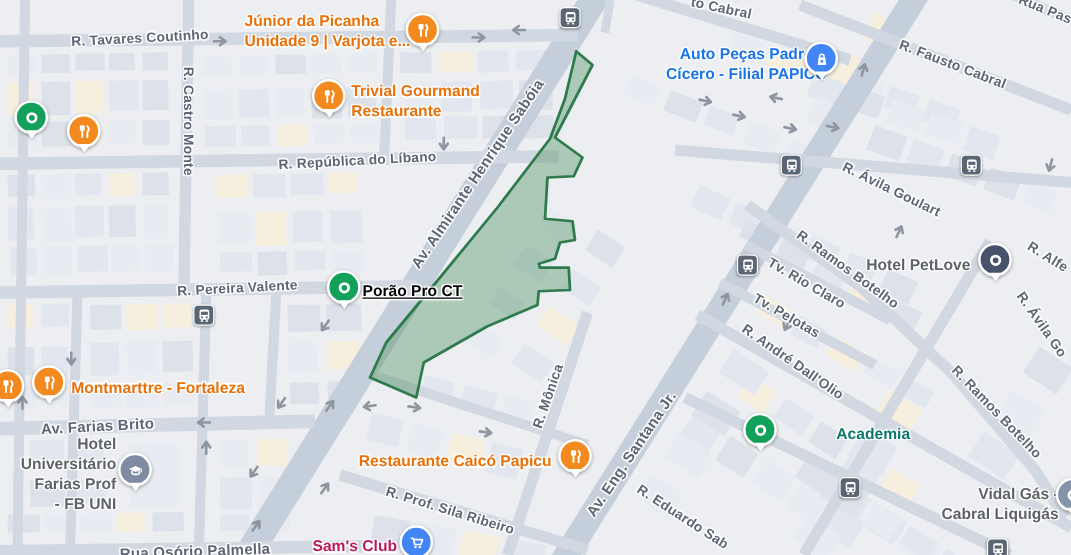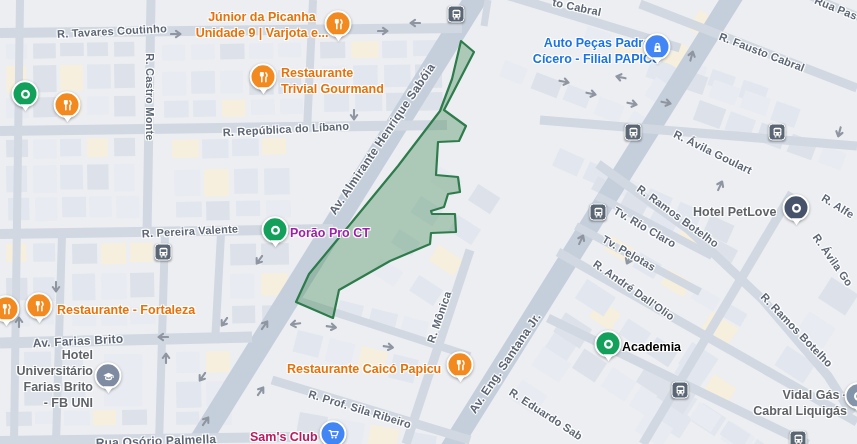--- a/index.html
+++ b/index.html
@@ -364,65 +364,65 @@
       <div class="street-label" style="left: 713px; top: 152px; font-size: 11px; transform: translate(-50%, -50%) rotate(26deg);">R. Ávila Goulart</div>
       <div class="street-label" style="left: 838px; top: 206px; font-size: 11px; transform: translate(-50%, -50%) rotate(32deg);">R. Alfe</div>
       <div class="street-label" style="left: 678px; top: 216px; font-size: 11px; transform: translate(-50%, -50%) rotate(36deg);">R. Ramos Botelho</div>
       <div class="street-label" style="left: 645px; top: 227px; font-size: 11px; transform: translate(-50%, -50%) rotate(30deg);">Tv. Rio Claro</div>
       <div class="street-label" style="left: 629px; top: 253px; font-size: 11px; transform: translate(-50%, -50%) rotate(30deg);">Tv. Pelotas</div>
       <div class="street-label" style="left: 634px; top: 290px; font-size: 11px; transform: translate(-50%, -50%) rotate(35deg);">R. André Dall'Olio</div>
       <div class="street-label" style="left: 797px; top: 330px; font-size: 11px; transform: translate(-50%, -50%) rotate(46deg);">R. Ramos Botelho</div>
       <div class="street-label" style="left: 833px; top: 260px; font-size: 11px; transform: translate(-50%, -50%) rotate(55deg);">R. Ávila Go</div>
     </div>
   <div id="poi-layer">
-      <div class="poi-label" style="left: 262px; top: 25px; color: rgb(232, 113, 10); text-align: center; transform: translate(-50%, -50%);">
+      <div class="poi-label" style="left: 262px; top: 25px; color: rgb(232, 113, 10); text-align: left; transform: translate(-50%, -50%);">
         <div>Júnior da Picanha</div>
         <div>Unidade 9 | Varjota e...</div>
       </div>
       <div class="pin" style="left: 338px; top: 27px; background: rgb(242, 138, 31);">
         <svg width="14" height="14" viewBox="0 0 14 14">
           <g stroke="#fff" stroke-width="1.5" stroke-linecap="round" fill="none">
             <path d="M4.1 2.6 v3 M5.3 2.6 v3.3 M6.5 2.6 v3 M5.3 6 v5.4"></path>
             <path d="M9.4 2.6 c1.5 1.4 1.5 3.6 0 4.6 M9.4 7 v4.6"></path>
           </g>
         </svg>
       </div>
       <div class="poi-label" style="left: 281px; top: 81px; color: rgb(232, 113, 10); text-align: left; transform: translate(0px, -50%);">
+        <div>Trivial Gourmand</div>
         <div>Restaurante</div>
-        <div>Trivial Gourmand</div>
       </div>
       <div class="pin" style="left: 263px; top: 80px; background: rgb(242, 138, 31);">
         <svg width="14" height="14" viewBox="0 0 14 14">
           <g stroke="#fff" stroke-width="1.5" stroke-linecap="round" fill="none">
             <path d="M4.1 2.6 v3 M5.3 2.6 v3.3 M6.5 2.6 v3 M5.3 6 v5.4"></path>
             <path d="M9.4 2.6 c1.5 1.4 1.5 3.6 0 4.6 M9.4 7 v4.6"></path>
           </g>
         </svg>
       </div>
       <div class="poi-label" style="left: 597px; top: 51px; color: rgb(26, 115, 232); text-align: center; transform: translate(-50%, -50%);">
         <div>Auto Peças Padre</div>
         <div>Cícero - Filial PAPICU</div>
       </div>
       <div class="pin" style="left: 657px; top: 50px; background: rgb(66, 133, 244);">
         <svg width="14" height="14" viewBox="0 0 14 14">
           <path d="M4.3 5.6 h5.4 l.7 6.2 H3.6 Z" fill="#fff"></path>
           <path d="M5.3 5.6 V4.9 a1.7 1.7 0 0 1 3.4 0 v.7" stroke="#fff" stroke-width="1.2" fill="none"></path>
           <circle cx="7" cy="8.8" r="1.1" fill="#4285f4"></circle>
         </svg>
       </div>
-      <div class="poi-label" style="left: 290px; top: 233px; color: #a21caf; text-align: center; transform: translate(0px, -50%);">
+      <div class="poi-label" style="left: 290px; top: 233px; color: #000000; text-align: center; transform: translate(0px, -50%); text-decoration: underline;">
         <div>Porão Pro CT</div>
       </div>
       <div class="pin" style="left: 275px; top: 233px; background: rgb(18, 160, 91);">
         <svg width="14" height="14" viewBox="0 0 14 14">
           <circle cx="7" cy="7" r="3.4" fill="none" stroke="#fff" stroke-width="2.2"></circle>
         </svg>
       </div>
       <div class="poi-label" style="left: 57px; top: 310px; color: rgb(232, 113, 10); text-align: left; transform: translate(0px, -50%);">
-        <div>Restaurante - Fortaleza</div>
+        <div>Montmarttre - Fortaleza</div>
       </div>
       <div class="pin" style="left: 39px; top: 309px; background: rgb(242, 138, 31);">
         <svg width="14" height="14" viewBox="0 0 14 14">
           <g stroke="#fff" stroke-width="1.5" stroke-linecap="round" fill="none">
             <path d="M4.1 2.6 v3 M5.3 2.6 v3.3 M6.5 2.6 v3 M5.3 6 v5.4"></path>
             <path d="M9.4 2.6 c1.5 1.4 1.5 3.6 0 4.6 M9.4 7 v4.6"></path>
           </g>
         </svg>
       </div>
       <div class="poi-label" style="left: 287px; top: 369px; color: rgb(232, 113, 10); text-align: right; transform: translate(0px, -50%);">
@@ -441,21 +441,21 @@
       </div>
       <div class="pin" style="left: 333px; top: 437px; background: rgb(66, 133, 244);">
         <svg width="14" height="14" viewBox="0 0 14 14">
           <g stroke="#fff" stroke-width="1.3" fill="none" stroke-linecap="round" stroke-linejoin="round">
             <path d="M2.6 3.4 h1.6 l1.1 4.9 h4.9 l1.4 -3.9 H4.6"></path>
           </g>
           <circle cx="5.9" cy="10.3" r="1" fill="#fff"></circle>
           <circle cx="9.3" cy="10.3" r="1" fill="#fff"></circle>
         </svg>
       </div>
-      <div class="poi-label" style="left: 622px; top: 347px; color: #000000; text-align: left; transform: translate(0px, -50%);">
+      <div class="poi-label" style="left: 622px; top: 347px; color: #0f766e; text-align: left; transform: translate(0px, -50%); padding-left: 47px;">
         <div>Academia</div>
       </div>
       <div class="pin" style="left: 608px; top: 347px; background: rgb(18, 160, 91);">
         <svg width="14" height="14" viewBox="0 0 14 14">
           <circle cx="7" cy="7" r="3.4" fill="none" stroke="#fff" stroke-width="2.2"></circle>
         </svg>
       </div>
       <div class="poi-label" style="left: 693px; top: 212px; color: rgb(95, 99, 104); text-align: left; transform: translate(0px, -50%);">
         <div>Hotel PetLove</div>
       </div>
@@ -469,21 +469,21 @@
         <div>Cabral Liquigás</div>
       </div>
       <div class="pin" style="left: 858px; top: 399px; background: rgb(132, 148, 169);">
         <svg width="14" height="14" viewBox="0 0 14 14">
           <circle cx="7" cy="7" r="3.4" fill="none" stroke="#fff" stroke-width="2.2"></circle>
         </svg>
       </div>
       <div class="poi-label" style="left: 93px; top: 379px; color: rgb(95, 99, 104); text-align: right; transform: translate(-100%, -50%);">
         <div>Hotel</div>
         <div>Universitário</div>
-        <div>Farias Brito</div>
+        <div>Farias Prof</div>
         <div>- FB UNI</div>
       </div>
       <div class="pin" style="left: 108px; top: 379px; background: rgb(126, 139, 160);">
         <svg width="14" height="14" viewBox="0 0 14 14">
           <path d="M1.8 6 L7 3.6 12.2 6 7 8.4 Z" fill="#fff"></path>
           <path d="M4.2 7.4 v2.1 c0 1 5.6 1 5.6 0 V7.4" fill="none" stroke="#fff" stroke-width="1.3"></path>
           <path d="M11.6 6.3 v2.5" stroke="#fff" stroke-width="1.1"></path>
         </svg>
       </div>
       <div class="pin" style="left: 25px; top: 97px; background: rgb(18, 160, 91);">

